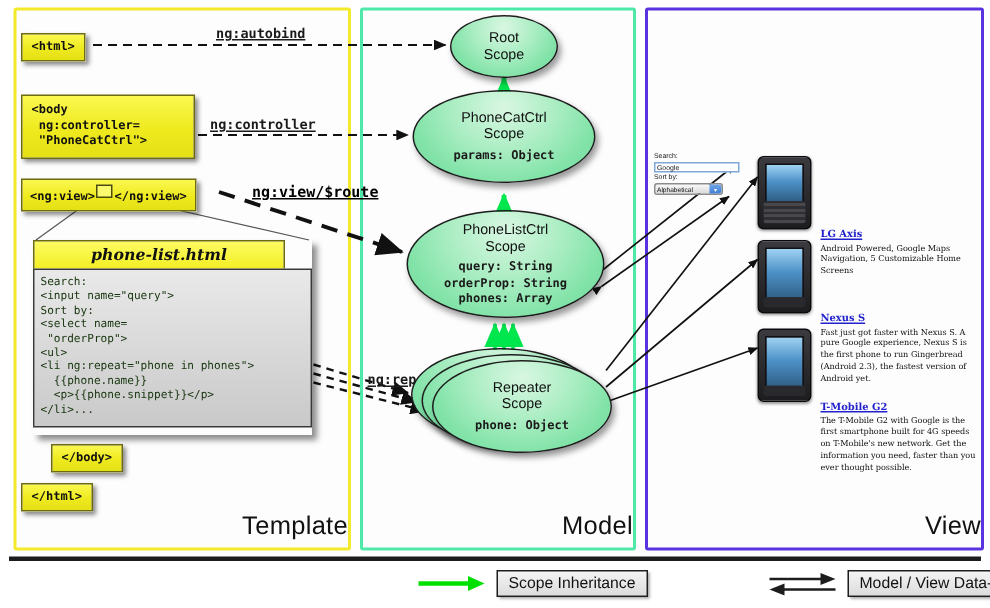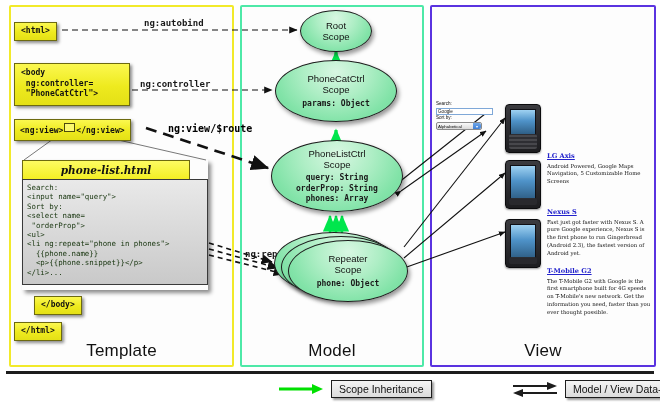--- a/index.html
+++ b/index.html
@@ -12,21 +12,21 @@
   }
   #stage{position:absolute;left:0;top:0;width:660px;height:405px;background:#fff;}
 
   
   .panel{position:absolute;background:#fdfdfd;border-radius:2px;}
   #panel-template{left:9px;top:5px;width:221px;height:358px;border:2px solid #f2ea2a;}
   #panel-model{left:240px;top:5px;width:180px;height:358px;border:2px solid #4ee9a8;}
   #panel-view{left:430px;top:5px;width:222px;height:358px;border:2px solid #5a33e0;}
   .panel-label{
     position:absolute;bottom:4px;left:0;width:100%;
-    text-align:center;font-size:17px;color:#111;letter-spacing:.2px;
+    text-align:right;font-size:17px;color:#111;letter-spacing:.2px;
   }
 
   
   svg.layer{position:absolute;left:0;top:0;width:660px;height:405px;overflow:visible;pointer-events:none;}
 
   
   .ybox{
     position:absolute;
     background:linear-gradient(180deg,#fbf850 0%,#eeea1e 55%,#e4e016 100%);
     border:1px solid #6d6a10;
@@ -73,21 +73,21 @@
     white-space:pre;
     box-sizing:border-box;
     width:100%;height:106px;
     overflow:hidden;
   }
 
   
   .edge-lbl{
     position:absolute;
     font-family:"DejaVu Sans Mono","Liberation Mono",monospace;
-    font-weight:bold;font-size:9px;color:#1a1a1a;white-space:nowrap;
+    font-weight:bold;font-size:9px;color:#1a1a1a;white-space:nowrap;text-decoration:underline;
   }
   .edge-lbl.big{font-size:10px;color:#000;}
 
   
   .scope{
     position:absolute;box-sizing:border-box;
     border-radius:50%;
     border:1.6px solid #1d1d1d;
     background:radial-gradient(ellipse at 50% 18%,#d8f7e2 0%,#aeeec5 38%,#82e3a8 72%,#6ed69a 100%);
     box-shadow:2px 3px 4px rgba(0,0,0,.4);

